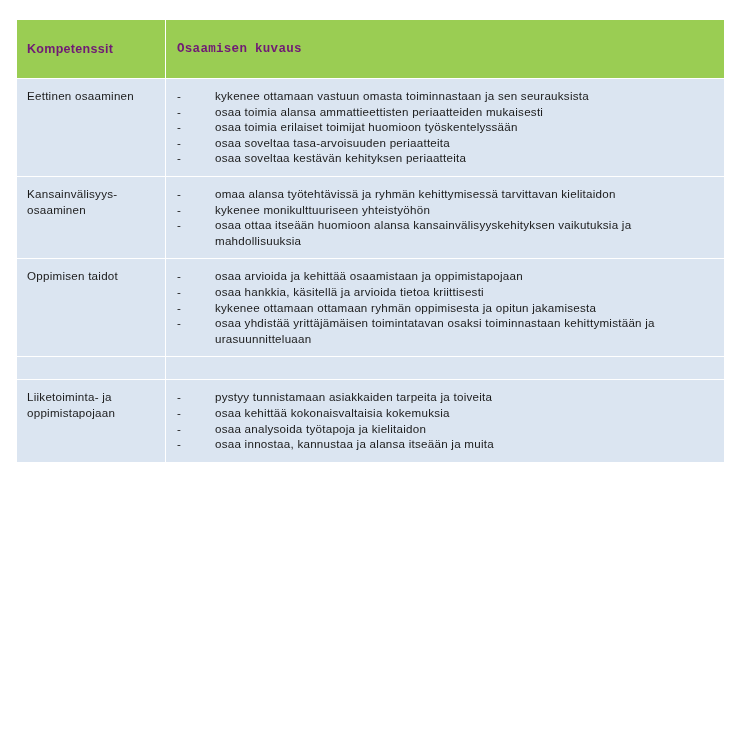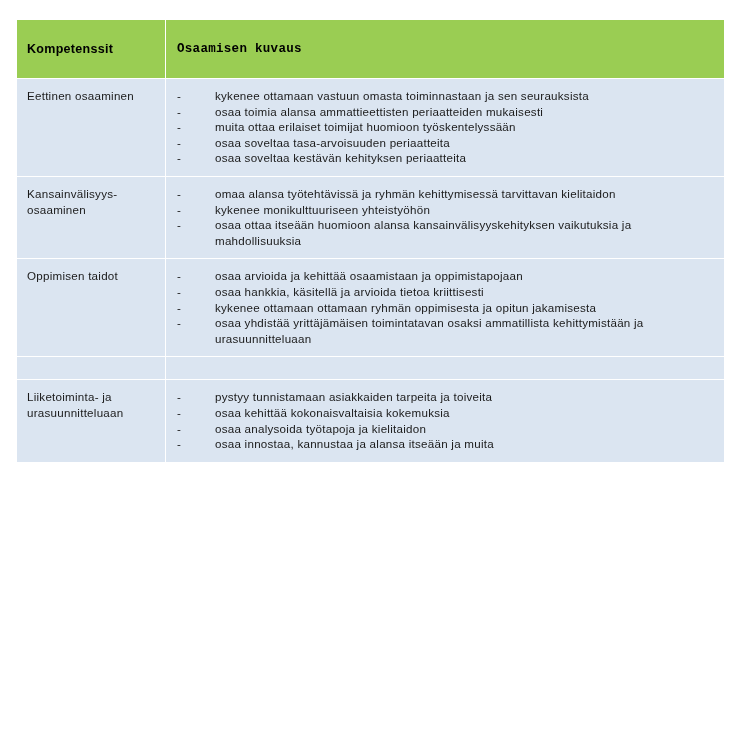--- a/index.html
+++ b/index.html
@@ -34,21 +34,21 @@
   table.competency-table col.col-desc { width: 559px; }
 
   thead th {
     background: #9acd53;
     border: 1px solid #ffffff;
     border-bottom: 1px solid #ffffff;
     text-align: left;
     vertical-align: middle;
     font-size: 12.5px;
     font-weight: bold;
-    color: #000000;
+    color: #701a75;
     letter-spacing: 0.3px;
     height: 58px;
     padding: 0 0 0 10px;
   }
   thead th.desc-head {
     padding-left: 11px;
     font-family: Liberation Mono, monospace;
   }
   tbody td {
     background: #dbe5f1;
@@ -111,21 +111,21 @@
     <tbody>
 
       <tr>
         <td class="name-cell">
           <span class="name-text">Eettinen osaaminen</span>
         </td>
         <td class="desc-cell">
           <ul class="bullets">
             <li><span class="dash">-</span><span>kykenee ottamaan vastuun omasta toiminnastaan ja sen seurauksista</span></li>
             <li><span class="dash">-</span><span>osaa toimia alansa ammattieettisten periaatteiden mukaisesti</span></li>
-            <li><span class="dash">-</span><span>muita ottaa erilaiset toimijat huomioon työskentelyssään</span></li>
+            <li><span class="dash">-</span><span>osaa toimia erilaiset toimijat huomioon työskentelyssään</span></li>
             <li><span class="dash">-</span><span>osaa soveltaa tasa-arvoisuuden periaatteita</span></li>
             <li><span class="dash">-</span><span>osaa soveltaa kestävän kehityksen periaatteita</span></li>
           </ul>
         </td>
       </tr>
 
       <tr>
         <td class="name-cell">
           <span class="name-text">Kansainvälisyys-osaaminen</span>
         </td>
@@ -140,33 +140,33 @@
 
       <tr>
         <td class="name-cell">
           <span class="name-text">Oppimisen taidot</span>
         </td>
         <td class="desc-cell">
           <ul class="bullets">
             <li><span class="dash">-</span><span>osaa arvioida ja kehittää osaamistaan ja oppimistapojaan</span></li>
             <li><span class="dash">-</span><span>osaa hankkia, käsitellä ja arvioida tietoa kriittisesti</span></li>
             <li><span class="dash">-</span><span>kykenee ottamaan ottamaan ryhmän oppimisesta ja opitun jakamisesta</span></li>
-            <li><span class="dash">-</span><span>osaa yhdistää yrittäjämäisen toimintatavan osaksi ammatillista kehittymistään ja urasuunnitteluaan</span></li>
+            <li><span class="dash">-</span><span>osaa yhdistää yrittäjämäisen toimintatavan osaksi toiminnastaan kehittymistään ja urasuunnitteluaan</span></li>
           </ul>
         </td>
       </tr>
 
       <tr class="spacer-row">
         <td></td>
         <td></td>
       </tr>
 
       <tr>
         <td class="name-cell">
-          <span class="name-text">Liiketoiminta- ja urasuunnitteluaan</span>
+          <span class="name-text">Liiketoiminta- ja oppimistapojaan</span>
         </td>
         <td class="desc-cell">
           <ul class="bullets">
             <li><span class="dash">-</span><span>pystyy tunnistamaan asiakkaiden tarpeita ja toiveita</span></li>
             <li><span class="dash">-</span><span>osaa kehittää kokonaisvaltaisia kokemuksia</span></li>
             <li><span class="dash">-</span><span>osaa analysoida työtapoja ja kielitaidon</span></li>
             <li><span class="dash">-</span><span>osaa innostaa, kannustaa ja alansa itseään ja muita</span></li>
           </ul>
         </td>
       </tr>

